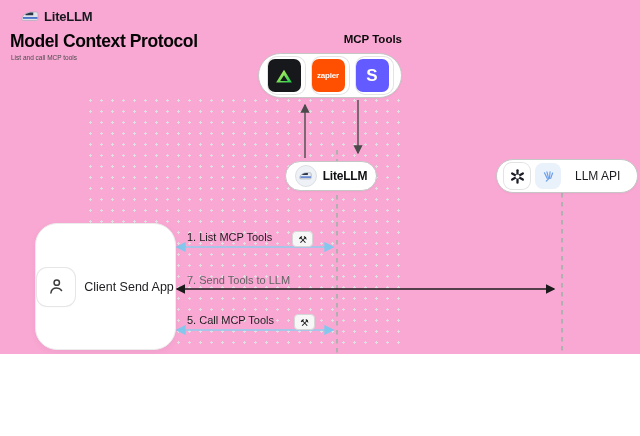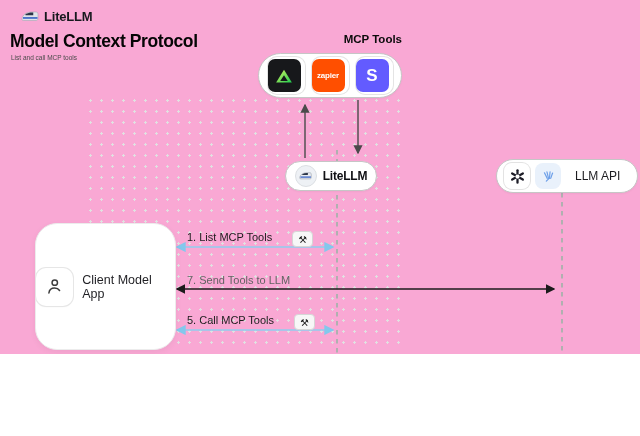--- a/index.html
+++ b/index.html
@@ -159,21 +159,21 @@
     <span class="lbl">LLM API</span>
   </div>
 
   <div class="node node-client">
     <span class="client-chip">
       <svg width="21" height="21" viewBox="0 0 24 24" fill="none" stroke="#3d3d3d" stroke-width="1.7" stroke-linecap="round">
         <circle cx="12.3" cy="7.6" r="3.1"></circle>
         <path d="M5.6 19.4 C6.1 15.6 9.1 13.8 12.1 13.8 C14.4 13.8 16.6 14.8 17.8 16.6"></path>
       </svg>
     </span>
-    <span class="lbl">Client Model App</span>
+    <span class="lbl">Client Send App</span>
   </div>
 
   <div class="msg-label msg-dark" style="left:187px;top:231px;">
     <span>1. List MCP Tools</span>
     <span class="tool-glyph-chip">⚒</span>
   </div>
   <div class="msg-label msg-gray" style="left:187px;top:274px;">
     <span>7. Send Tools to LLM</span>
   </div>
   <div class="msg-label msg-dark" style="left:187px;top:314px;">

